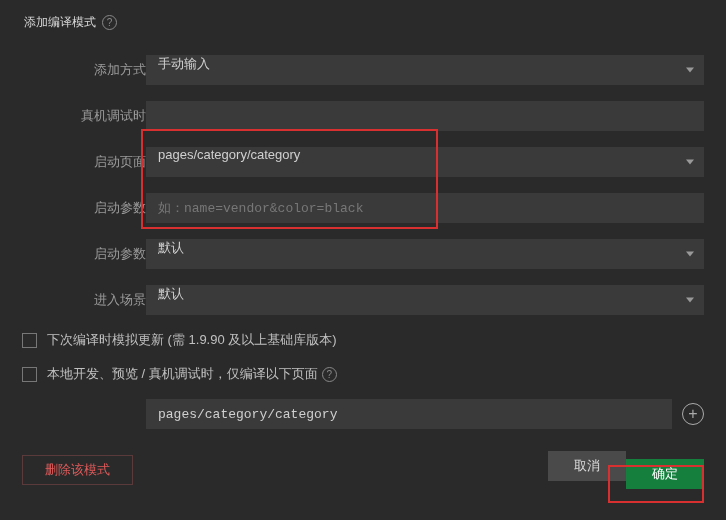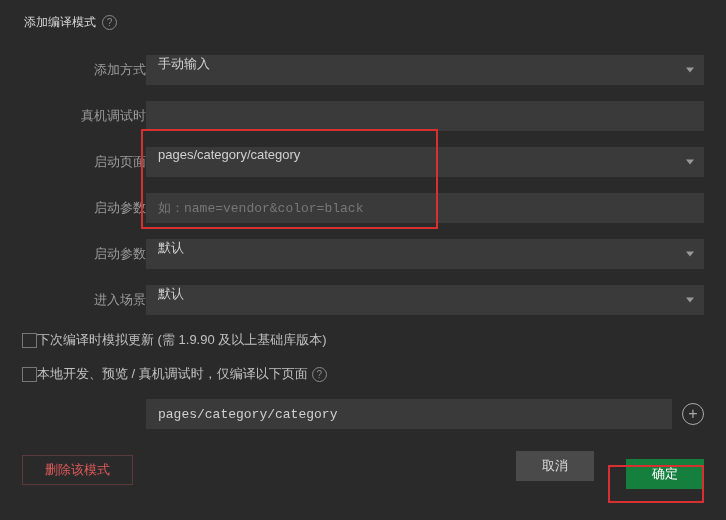--- a/index.html
+++ b/index.html
@@ -79,20 +79,21 @@
     position: absolute;
     border: 2px solid #d83030;
     pointer-events: none;
     z-index: 10;
   }
   .hl1 { left: 141px; top: 129px; width: 297px; height: 100px; }
   .hl2 { left: 608px; top: 465px; width: 96px; height: 38px; }
   .checkbox-row {
     display: flex;
     align-items: center;
+    gap: 10px;
   }
   .checkbox {
     width: 15px; height: 15px;
     border: 1px solid #777;
     background: transparent;
     cursor: pointer;
     flex-shrink: 0;
   }
   .checklabel { color: #c0c0c0; font-size: 13px; display: flex; align-items: center; gap: 4px; }
   .note { color: #c0c0c0; }
@@ -134,21 +135,21 @@
     align-items: center;
     justify-content: center;
     font-family: Liberation Serif, serif;
   }
   .btn-delete {
     background: transparent;
     color: #e05a5a;
     border: 1px solid #5a3a3a;
     min-width: 92px;
   }
-  .right-btns { display: flex; gap: 32px; }
+  .right-btns { display: flex; gap: 0; }
   .btn-cancel {
     background: #4a4a4a;
     color: #ddd;
     min-width: 78px;
   }
   .btn-ok {
     background: #15803d;
     color: #fff;
     min-width: 78px;
     margin-top: 8px;

